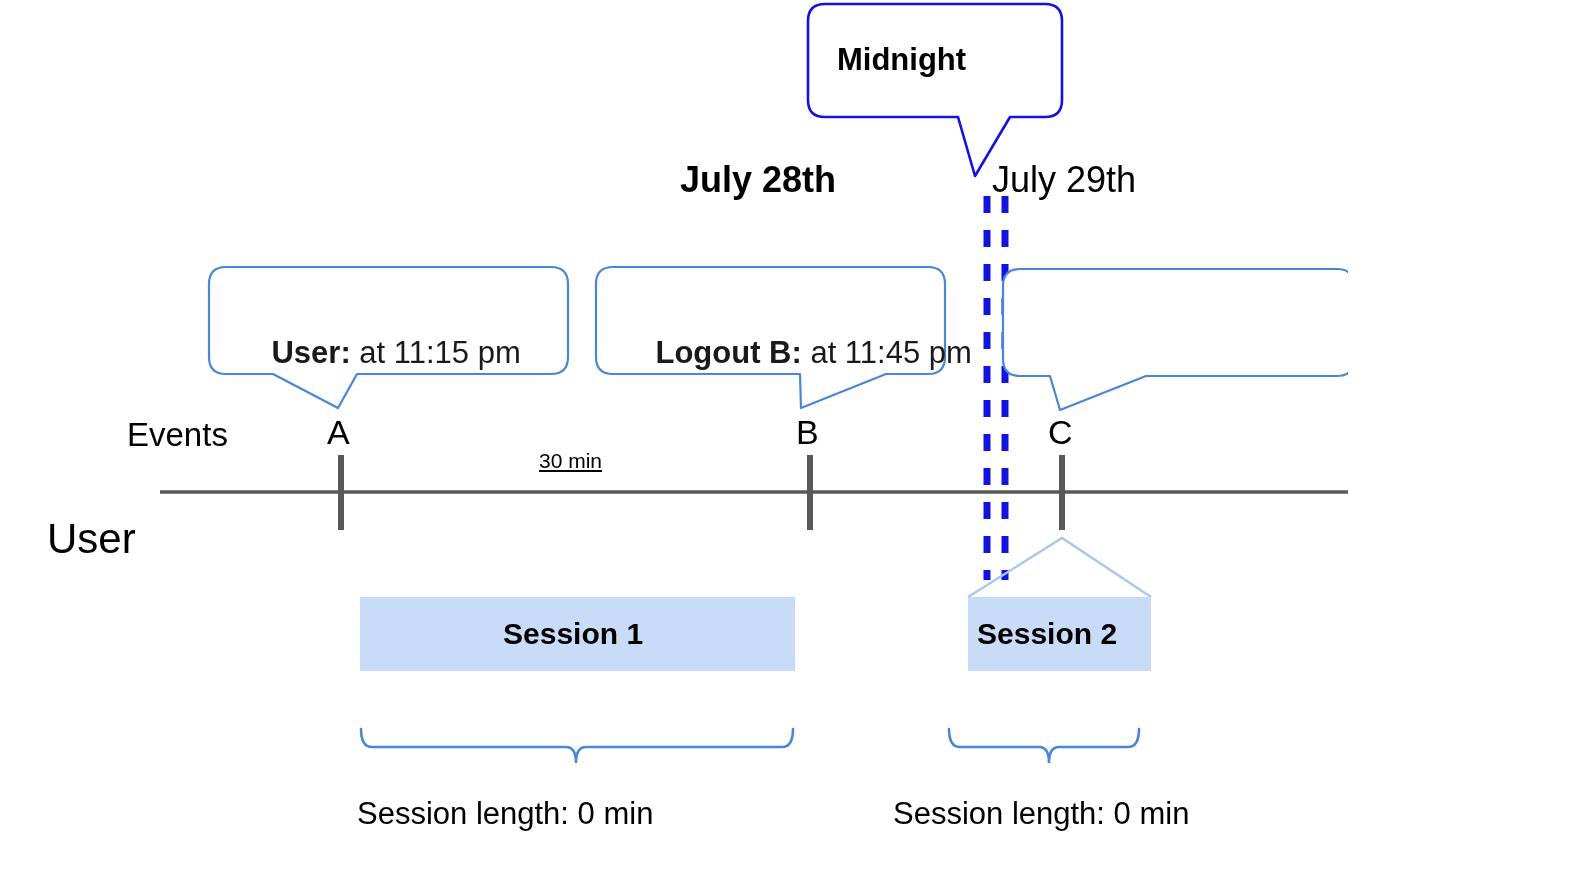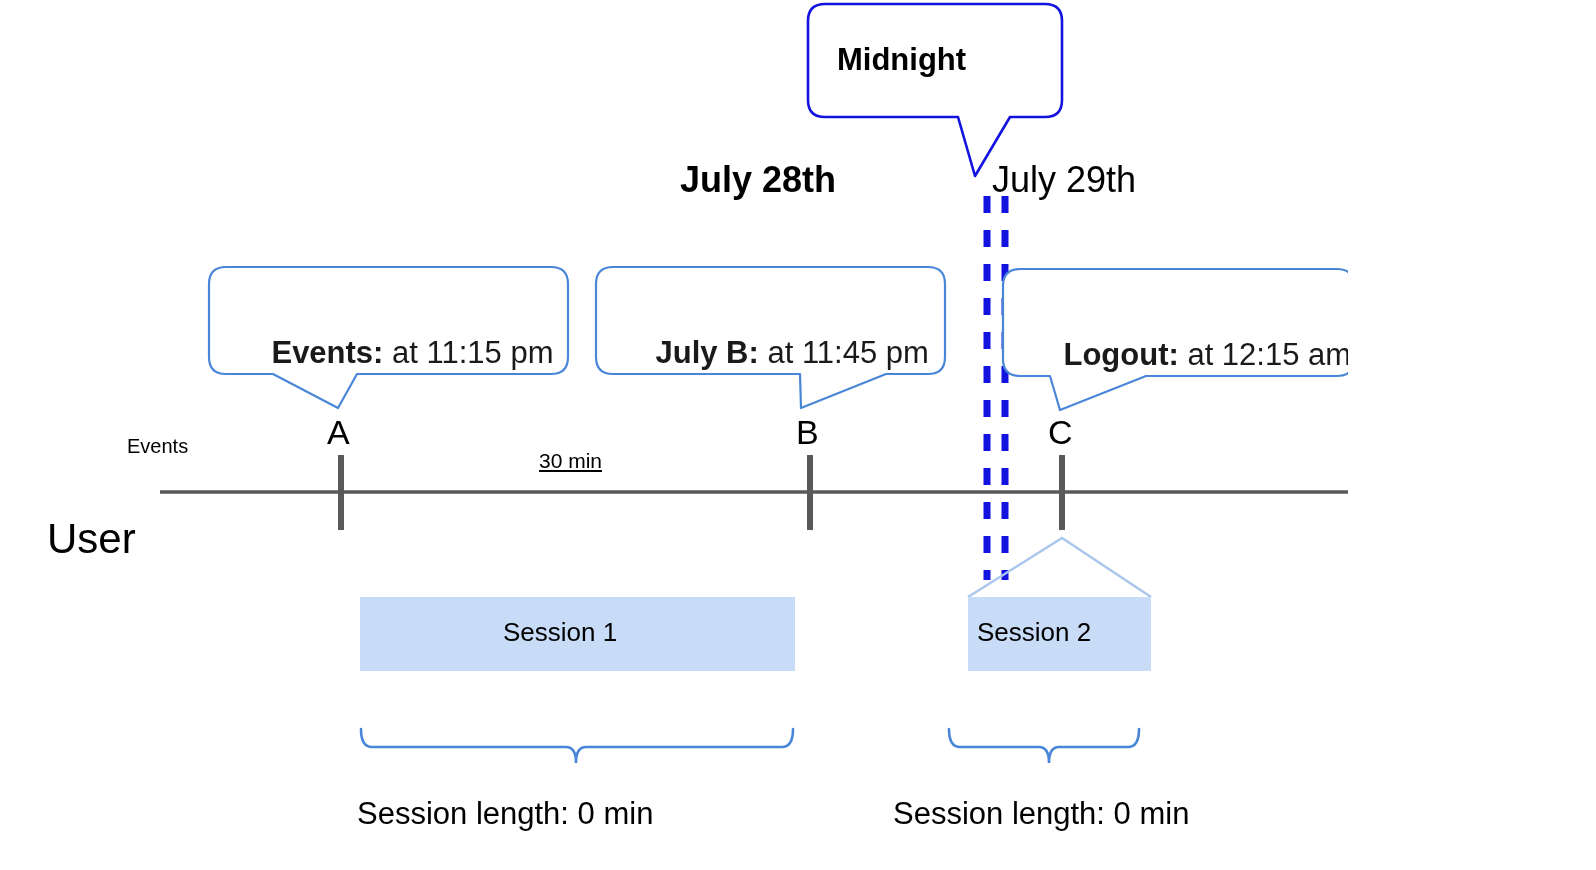--- a/index.html
+++ b/index.html
@@ -50,36 +50,36 @@
     line-height: 1;
   }
   .date-label {
     font-size: 36px;
   }
   .axis-label-user {
     font-size: 42px;
     margin-top: 45px;
   }
   .axis-label-events {
-    font-size: 20px;
-    margin-top: 18px;
+    font-size: 33px;
   }
   .event-letter {
     font-size: 34px;
   }
   .duration-label {
     font-size: 21px;
     text-decoration: underline;
   }
   .session-label {
     position: absolute;
     white-space: pre;
-    font-size: 26px;
+    font-size: 30px;
     color: #000000;
     line-height: 1;
+    font-weight: bold;
   }
   .session-length-label {
     font-size: 31px;
   }
 </style>
 </head>
 <body>
 
 <div id="stage">
 
@@ -124,30 +124,27 @@
 
   </svg>
 
   <div class="midnight-text" style="left:837px; top:44px;">Midnight</div>
 
   <div class="lbl date-label" style="left:680px; top:162px;font-weight:bold;">July 28th</div>
 
   <div class="lbl date-label" style="left:992px; top:162px;">July 29th</div>
 
   <div class="callout-text" style="left:237px; top:306px;">
-    <b>Events:</b><span> at 11:15 pm</span>
+    <b>User:</b><span> at 11:15 pm</span>
   </div>
 
   <div class="callout-text" style="left:621px; top:306px;">
-    <b>July B:</b><span> at 11:45 pm</span>
+    <b>Logout B:</b><span> at 11:45 pm</span>
   </div>
 
-  <div class="callout-text" style="left:1029px; top:308px;">
-    <b>Logout:</b><span> at 12:15 am</span>
-  </div>
 
   <div class="lbl axis-label-events" style="left:127px; top:418px;">Events</div>
 
   <div class="lbl event-letter" style="left:327px; top:415px;">A</div>
 
   <div class="lbl event-letter" style="left:796px; top:415px;">B</div>
 
   <div class="lbl event-letter" style="left:1048px; top:415px;">C</div>
 
   <div class="lbl duration-label" style="left:539px; top:450px;">30 min</div>

